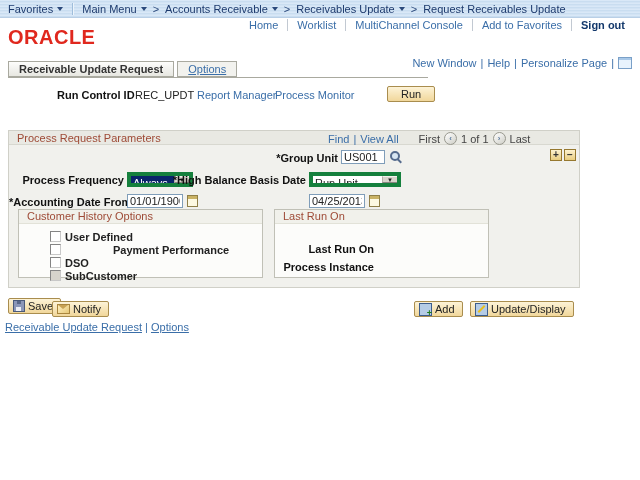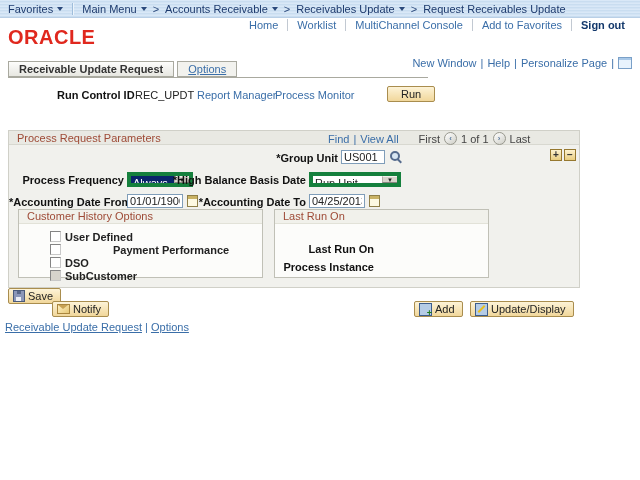--- a/index.html
+++ b/index.html
@@ -200,21 +200,20 @@
   </div>
   <div class="lbl" style="left:142px;top:43px;width:155px;">*High Balance Basis Date</div>
   <div class="ps-select" style="left:300px;top:41px;width:92px;">
     <span class="val">Run Unit</span>
     <span class="arrow">▼</span>
   </div>
 
   <div class="lbl" style="left:0;top:65px;width:115px;">*Accounting Date From</div>
   <input class="ps-input" style="left: 118px; top: 63px; width: 56px;" value="01/01/1900">
   <span class="cal" style="left:178px;top:64px;"></span>
-  <div class="lbl" style="left:142px;top:65px;width:155px;">*Accounting Date To</div>
   <input class="ps-input" style="left: 300px; top: 63px; width: 56px;" value="04/25/2013">
   <span class="cal" style="left:360px;top:64px;"></span>
 
   <div class="gbox" style="left:9px;top:78px;width:245px;height:69px;">
     <div class="gbox-hd">
       <span class="sect-title" style="line-height:13px;">Customer History Options</span>
     </div>
     <span class="cb" style="left:31px;top:21px;"></span>
     <span class="cbl" style="left:46px;top:21px;">User Defined</span>
     <span class="cb" style="left:31px;top:34px;"></span>
@@ -227,21 +226,21 @@
 
   <div class="gbox" style="left:265px;top:78px;width:215px;height:69px;">
     <div class="gbox-hd">
       <span class="sect-title" style="line-height:13px;">Last Run On</span>
     </div>
     <div class="lbl" style="left:0;top:33px;width:99px;">Last Run On</div>
     <div class="lbl" style="left:0;top:51px;width:99px;">Process Instance</div>
   </div>
 </div>
 
-<div class="abs btn" style="left:8px;top:288px;">
+<div class="abs btn" style="left:8px;top:298px;">
   <span class="ic-save"></span>
   <span>Save</span>
 </div>
 <div class="abs btn" style="left:52px;top:301px;">
   <span class="ic-env"></span>
   <span>Notify</span>
 </div>
 <div class="abs btn" style="left:414px;top:301px;">
   <span class="ic-add"></span>
   <span>Add</span>

